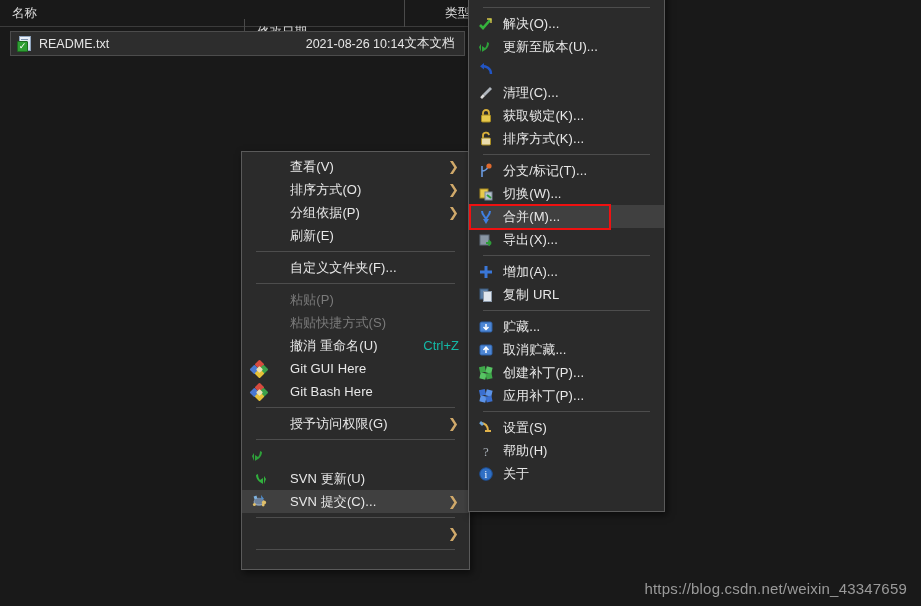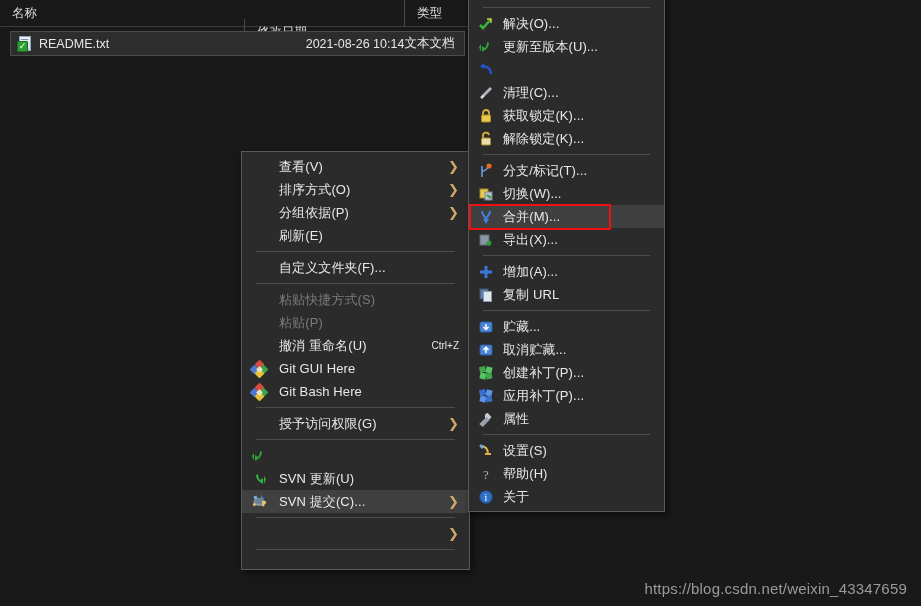--- a/index.html
+++ b/index.html
@@ -21,21 +21,21 @@
     border-bottom: 1px solid #3b3b3b;
   }
   .col {
     height: 27px; display: flex; align-items: center;
     padding-left: 12px; position: relative;
     color: #dcdcdc;
   }
   .col + .col { border-left: 1px solid #4a4a4a; }
   .col-name { width: 244px; }
   .col-date { width: 160px; margin-top: 39px; }
-  .col-type { width: 66px; }
+  .col-type { width: 66px; justify-content: flex-end; }
   .sort-caret {
     position: absolute; left: 124px; top: -7px;
     color: #8a8a8a; font-size: 11px;
   }
   .file-row {
     position: absolute; top: 31px; left: 10px;
     width: 455px; height: 25px;
     display: flex; align-items: center;
     background: #2d2d2d; border: 1px solid #4c4c4c;
     color: #e6e6e6; font-size: 12.5px;
@@ -78,27 +78,27 @@
     cursor: default;
   }
   .menu-item.hl { background: #404040; }
   .menu-item.disabled { color: #7a7a7a; }
   .mi-icon {
     width: 34px; flex: 0 0 34px;
     display: flex; align-items: center; justify-content: center;
     height: 100%;
   }
   .mi-label { flex: 1 1 auto; letter-spacing: 0.1px; }
-  .mi-accel { color: #e5e5e5; font-size: 10px; padding-left: 22px; }
+  .mi-accel { color: #14b8a6; font-size: 13px; padding-left: 22px; }
   .mi-arrow { color: #d0a96a; font-size: 13px; padding-left: 14px; font-weight: bold; }
   .sep { height: 1px; background: #4d4d4d; margin: 4px 14px 4px 14px; }
 
   
   #ctx-main { left: 241px; top: 151px; width: 229px; height: 419px; }
-  #ctx-main .mi-label { padding-left: 3px; }
+  #ctx-main .mi-label { padding-left: 3px; margin-left: 11px; }
   #ctx-main .menu-item { height: 23px; }
 
   
   #ctx-svn { left: 468px; top: -24px; width: 197px; height: 536px; }
 
   
   .ico { width: 16px; height: 16px; position: relative; display: block; }
 
   
   .git-ico i {
@@ -193,26 +193,26 @@
 
     <div class="menu-item">
       <span class="mi-icon"></span>
       <span class="mi-label">自定义文件夹(F)...</span>
     </div>
 
     <div class="sep"></div>
 
     <div class="menu-item disabled">
       <span class="mi-icon"></span>
+      <span class="mi-label">粘贴(P)</span>
+    </div>
+
+    <div class="menu-item disabled">
+      <span class="mi-icon"></span>
       <span class="mi-label">粘贴快捷方式(S)</span>
-    </div>
-
-    <div class="menu-item disabled">
-      <span class="mi-icon"></span>
-      <span class="mi-label">粘贴(P)</span>
     </div>
 
     <div class="menu-item">
       <span class="mi-icon"></span>
       <span class="mi-label">撤消 重命名(U)</span>
       <span class="mi-accel">Ctrl+Z</span>
     </div>
 
     <div class="menu-item">
       <span class="mi-icon">
@@ -362,21 +362,21 @@
       <span class="mi-label">获取锁定(K)...</span>
     </div>
 
     <div class="menu-item">
       <span class="mi-icon">
         <svg class="svg-ico" width="16" height="16" viewBox="0 0 16 16">
           <path d="M5 7 L5 5 A3 3 0 0 1 11 4.2" stroke="#d9b03a" stroke-width="1.8" fill="none"></path>
           <rect x="3.5" y="7" width="9" height="7" rx="1" fill="#eadcae" stroke="#a98c20"></rect>
         </svg>
       </span>
-      <span class="mi-label">解除锁定(K)...</span>
+      <span class="mi-label">排序方式(K)...</span>
     </div>
 
     <div class="sep"></div>
 
     <div class="menu-item">
       <span class="mi-icon">
         <svg class="svg-ico" width="16" height="16" viewBox="0 0 16 16">
           <path d="M4 14 L4 3 M4 8 C7 8, 9 6, 10 4" stroke="#6b9be0" stroke-width="1.6" fill="none"></path>
           <circle cx="11" cy="3" r="2.6" fill="#e06a2e"></circle>
         </svg>
@@ -476,29 +476,20 @@
         <svg class="svg-ico" width="16" height="16" viewBox="0 0 16 16">
           <rect x="1.5" y="1.5" width="6" height="6" fill="#3a6fd0" transform="rotate(-12 4.5 4.5)"></rect>
           <rect x="8" y="2" width="6" height="6" fill="#5b93e8" transform="rotate(14 11 5)"></rect>
           <rect x="2" y="8" width="6" height="6" fill="#5b93e8" transform="rotate(14 5 11)"></rect>
           <rect x="8" y="8" width="6" height="6" fill="#3a6fd0" transform="rotate(-12 11 11)"></rect>
         </svg>
       </span>
       <span class="mi-label">应用补丁(P)...</span>
     </div>
 
-    <div class="menu-item">
-      <span class="mi-icon">
-        <svg class="svg-ico" width="16" height="16" viewBox="0 0 16 16">
-          <path d="M10 2 A3.2 3.2 0 1 0 13 6.4 L13.5 6 L11 3.5 Z" fill="#c9cfd6"></path>
-          <path d="M9.5 6.5 L3 13 L4.6 14.4 L11 8" stroke="#9aa3ad" stroke-width="2.4" fill="none"></path>
-        </svg>
-      </span>
-      <span class="mi-label">属性</span>
-    </div>
 
     <div class="sep"></div>
 
     <div class="menu-item">
       <span class="mi-icon">
         <svg class="svg-ico" width="16" height="16" viewBox="0 0 16 16">
           <path d="M2 3 C7 3, 10 6, 10 11" stroke="#e0b24a" stroke-width="2" fill="none"></path>
           <path d="M7 11 L13 11" stroke="#e0b24a" stroke-width="2" fill="none"></path>
           <path d="M3 1 L6 4 L4 6 L1.2 3.2 Z" fill="#6fa8dd"></path>
         </svg>

